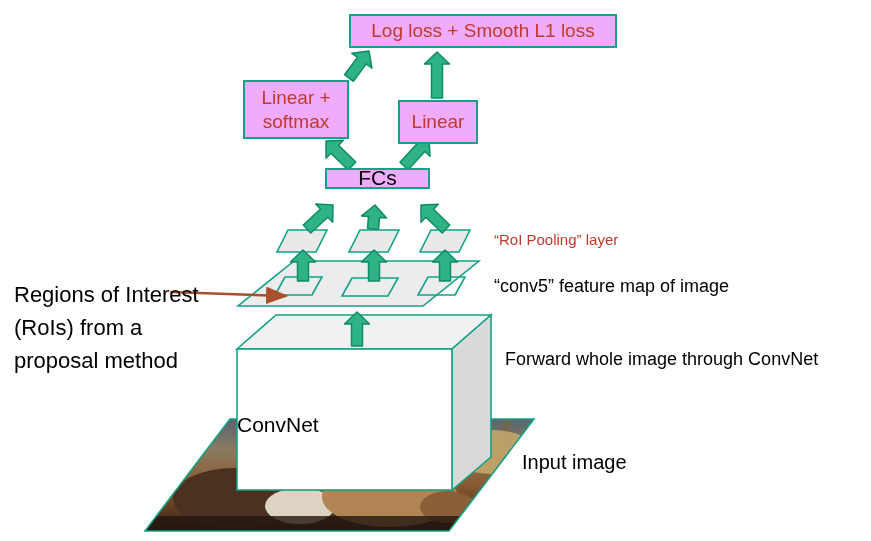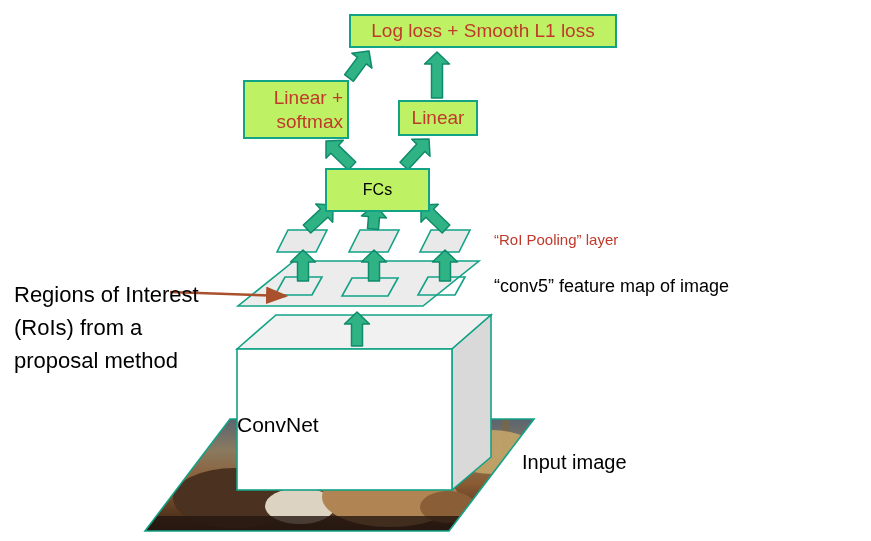--- a/index.html
+++ b/index.html
@@ -6,22 +6,22 @@
     --teal:#12a286;
     --red:#c0392b;
     --arrow-fill:#2fb384;
     --arrow-stroke:#0f8a6b;
     --pointer:#a9502c;
   }
   *{box-sizing:border-box}
   body{margin:0;background:#fff;font-family:"Liberation Sans",sans-serif;color:#000}
   .canvas{position:relative;width:871px;height:541px;background:#fff;overflow:hidden}
   svg.layer{position:absolute;left:0;top:0}
-  .box{position:absolute;border:2px solid var(--teal);background:#bef264;display:flex;
-       align-items:center;justify-content:center;text-align:right;line-height:1.25}
+  .box{position:absolute;border:2px solid var(--teal);background:#f0abfc;display:flex;
+       align-items:center;justify-content:center;text-align:center;line-height:1.25}
   .red{color:var(--red)}
   .label{position:absolute;white-space:nowrap}
   .wrap-label{position:absolute;white-space:normal}
   .block-arrow{fill:var(--arrow-fill);stroke:var(--arrow-stroke);stroke-width:1.5;stroke-linejoin:round}
   .shape{stroke:var(--teal);stroke-width:1.6}
 </style>
 </head>
 <body>
 
 <div class="canvas">
@@ -98,32 +98,33 @@
 
   <div class="box red" style="left:349px;top:14px;width:268px;height:34px;font-size:19px">
     <span>Log loss + Smooth L1 loss</span>
   </div>
 
 
   <div class="box red" style="left:243px;top:80px;width:106px;height:59px;font-size:19px;padding:0 4px">
     <span>Linear + softmax</span>
   </div>
 
-  <div class="box red" style="left:398px;top:100px;width:80px;height:36px;font-size:19px">
+  <div class="box red" style="left:398px;top:100px;width:80px;height:44px;font-size:19px">
     <span>Linear</span>
   </div>
 
-  <div class="box" style="left:325px;top:168px;width:105px;height:44px;font-size:16px">
+  <div class="box" style="left:325px;top:168px;width:105px;height:21px;font-size:21px">
     <span>FCs</span>
   </div>
 
   <div class="label red" style="left:494px;top:231px;font-size:15px">“RoI Pooling” layer</div>
 
   <div class="label" style="left:494px;top:276px;font-size:18px">“conv5” feature map of image</div>
 
   <div class="wrap-label" style="left:14px;top:278px;width:200px;font-size:22px;line-height:1.5">Regions of Interest (RoIs) from a proposal method</div>
 
+  <div class="label" style="left:505px;top:349px;font-size:18px">Forward whole image through ConvNet</div>
 
   <div class="wrap-label" style="left:237px;top:413px;width:215px;font-size:21px">ConvNet</div>
 
   <div class="label" style="left:522px;top:451px;font-size:20px">Input image</div>
 
 </div>
 
 </body></html>

